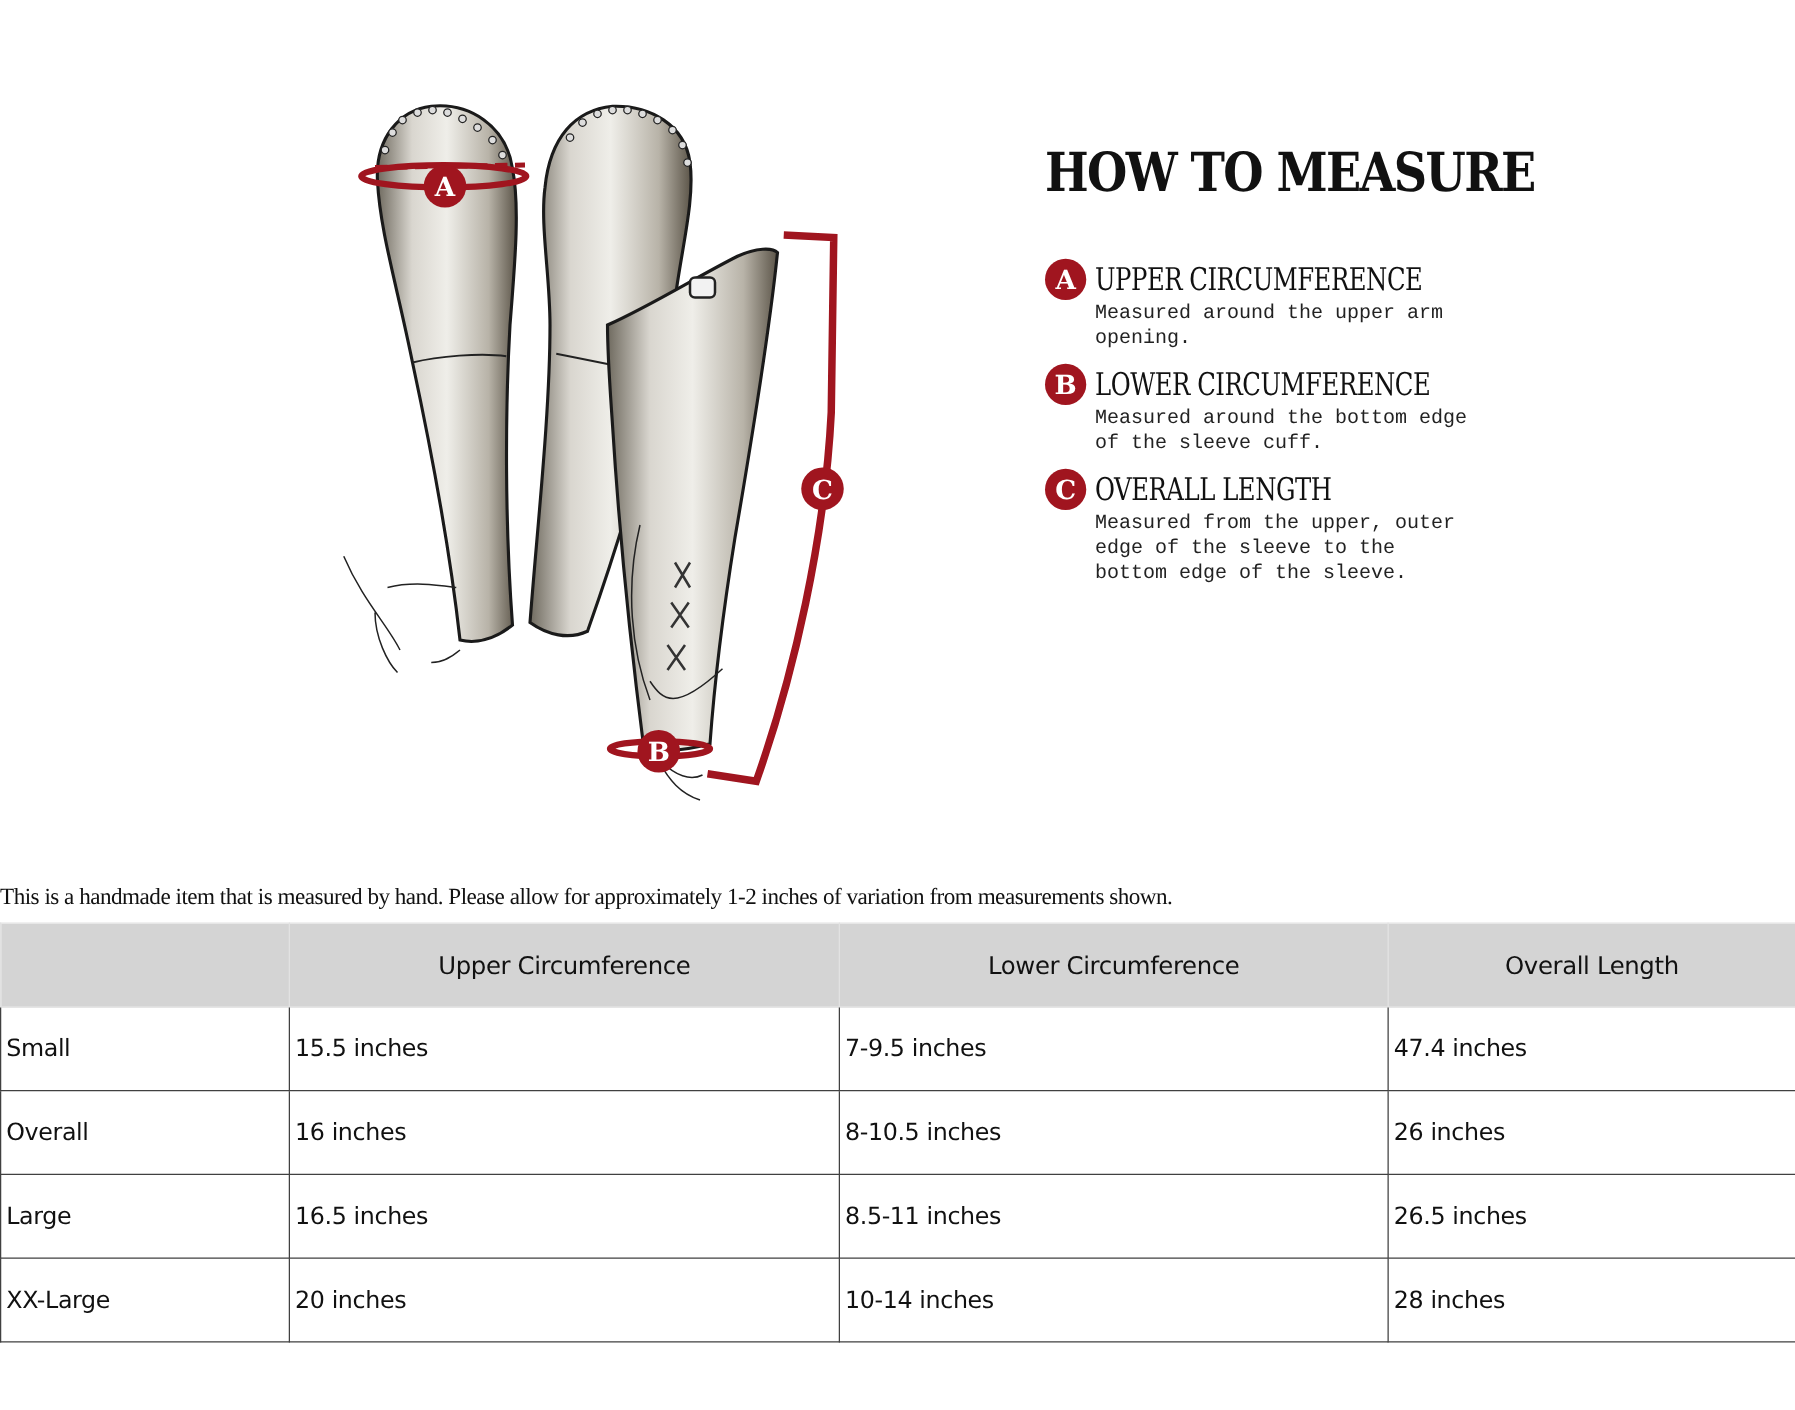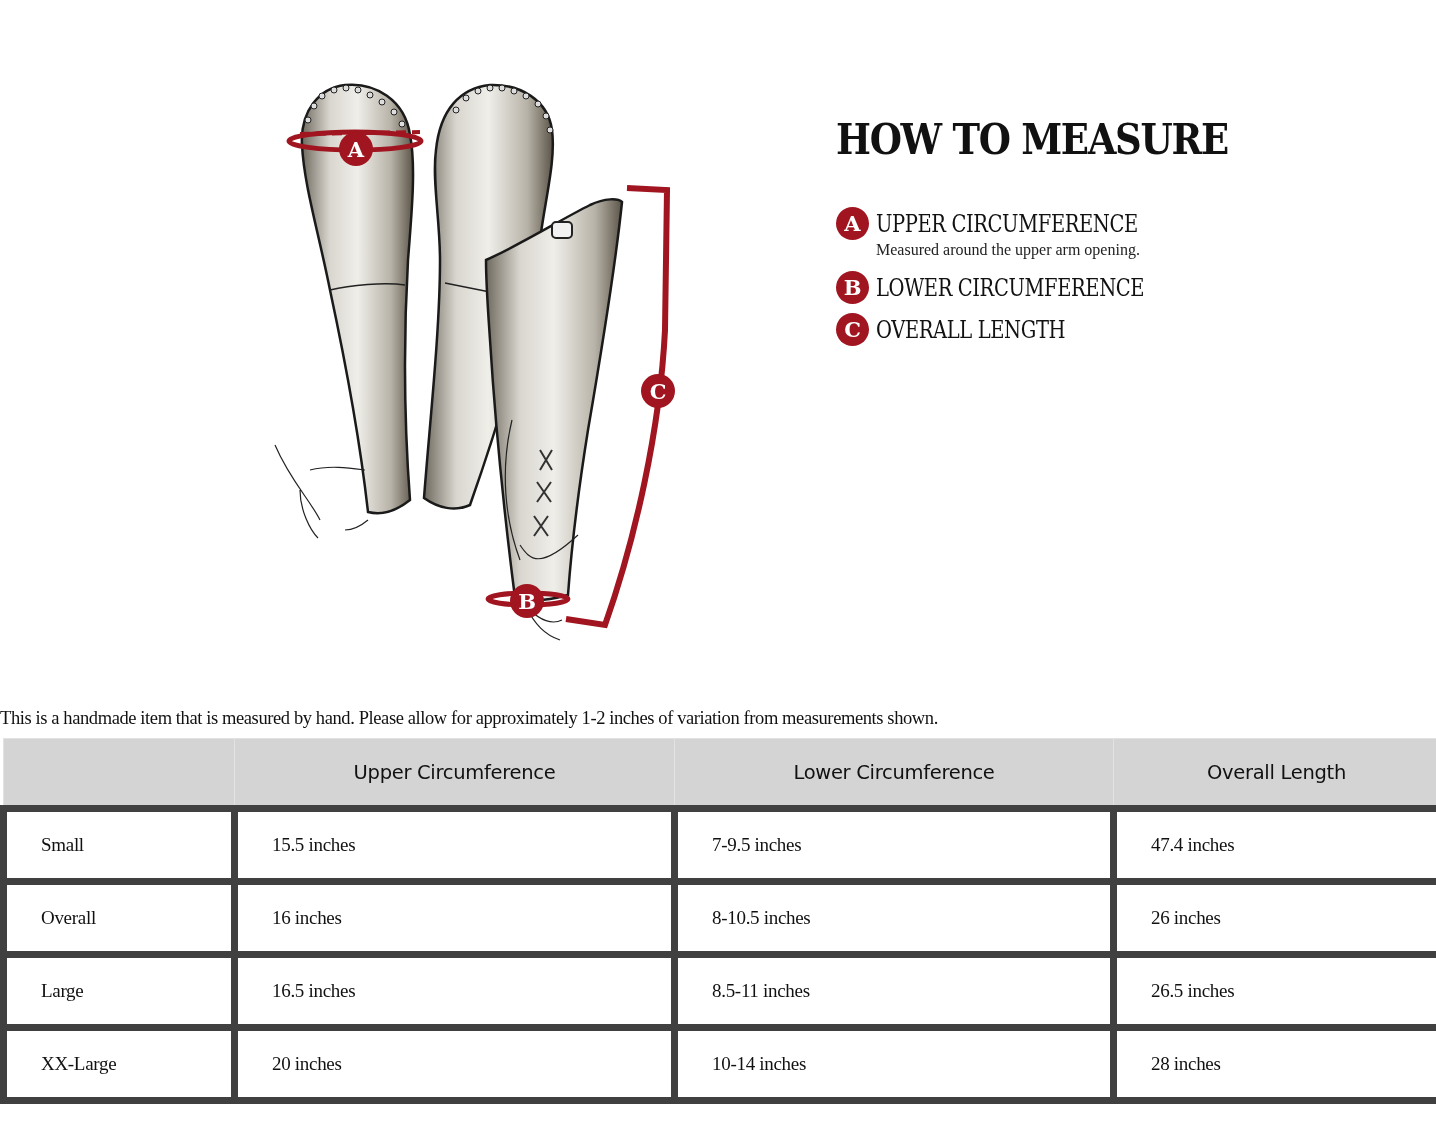--- a/index.html
+++ b/index.html
@@ -6,27 +6,27 @@
   body { width: 1436px; height: 1128px; position: relative; overflow: hidden; font-family: "Liberation Sans", sans-serif; color: #111; }
 
   .illustration { position: absolute; left: 0; top: 0; width: 1436px; height: 700px; }
   .diagram-svg { position: absolute; left: 250px; top: 60px; width: 460px; height: 600px; }
 
   .legend { position: absolute; left: 836px; top: 112px; width: 360px; }
   .legend-title { font-family: "DejaVu Serif", serif; font-weight: bold; font-size: 43px; letter-spacing: -1.5px; color: #111; margin: 0 0 44px 0; transform: scaleX(0.86); transform-origin: left; white-space: nowrap; line-height: 54px; }
   .legend-item { position: relative; padding-left: 40px; margin-bottom: 14px; }
   .legend-badge { position: absolute; left: 0; top: -3px; width: 33px; height: 33px; border-radius: 50%; background: #a0151f; color: #fff; font-family: "DejaVu Serif", serif; font-weight: bold; font-size: 21px; line-height: 33px; text-align: center; }
   .legend-heading { font-family: "DejaVu Serif", serif; font-size: 25px; color: #111; line-height: 28px; transform: scaleX(0.78); transform-origin: left; white-space: nowrap; letter-spacing: -0.5px; }
-  .legend-desc { font-family: Liberation Serif, serif; font-size: 16px; line-height: 20px; color: #222; margin-top: 2px; width: 300px; }
+  .legend-desc { font-family: Liberation Mono, monospace; font-size: 16px; line-height: 20px; color: #222; margin-top: 2px; width: 300px; }
 
   .note { position: absolute; left: 0; top: 708px; font-family: Liberation Serif, serif; font-size: 18.5px; color: #111; white-space: nowrap; letter-spacing: -0.4px; }
 
   table.size-table { position: absolute; left: 0; top: 738px; width: 1436px; border-collapse: collapse; font-family: "DejaVu Sans", sans-serif; font-size: 19px; color: #111; table-layout: fixed; }
   .size-table th { background: #d4d4d4; height: 64px; font-weight: normal; text-align: center; border: 1px solid #e2e2e2; font-size: 19.5px; letter-spacing: -0.3px; }
-  .size-table td { height: 64px; border: 7px solid #404040; padding-left: 34px; letter-spacing: -0.3px; font-family: Liberation Serif, serif; }
+  .size-table td { height: 64px; border: 1px solid #404040; padding-left: 4px; letter-spacing: -0.3px; }
 </style>
 </head>
 <body>
 
 <div class="illustration">
   <svg class="diagram-svg" viewBox="250 60 460 600">
     <defs>
       <linearGradient id="leather" x1="0" x2="1" y1="0" y2="0">
         <stop offset="0" stop-color="#6f6a5f"></stop>
         <stop offset="0.25" stop-color="#d9d6cf"></stop>
@@ -107,25 +107,27 @@
 
     <div class="legend-item">
       <div class="legend-badge">A</div>
       <div class="legend-heading">UPPER CIRCUMFERENCE</div>
       <div class="legend-desc">Measured around the upper arm opening.</div>
     </div>
 
     <div class="legend-item">
       <div class="legend-badge">B</div>
       <div class="legend-heading">LOWER CIRCUMFERENCE</div>
+      <div class="legend-desc">Measured around the bottom edge of the sleeve cuff.</div>
     </div>
 
     <div class="legend-item">
       <div class="legend-badge">C</div>
       <div class="legend-heading">OVERALL LENGTH</div>
+      <div class="legend-desc">Measured from the upper, outer edge of the sleeve to the bottom edge of the sleeve.</div>
     </div>
   </div>
 </div>
 
 <div class="note">This is a handmade item that is measured by hand. Please allow for approximately 1-2 inches of variation from measurements shown.</div>
 
 <table class="size-table">
   <colgroup>
     <col style="width:231px">
       <col style="width:440px">

